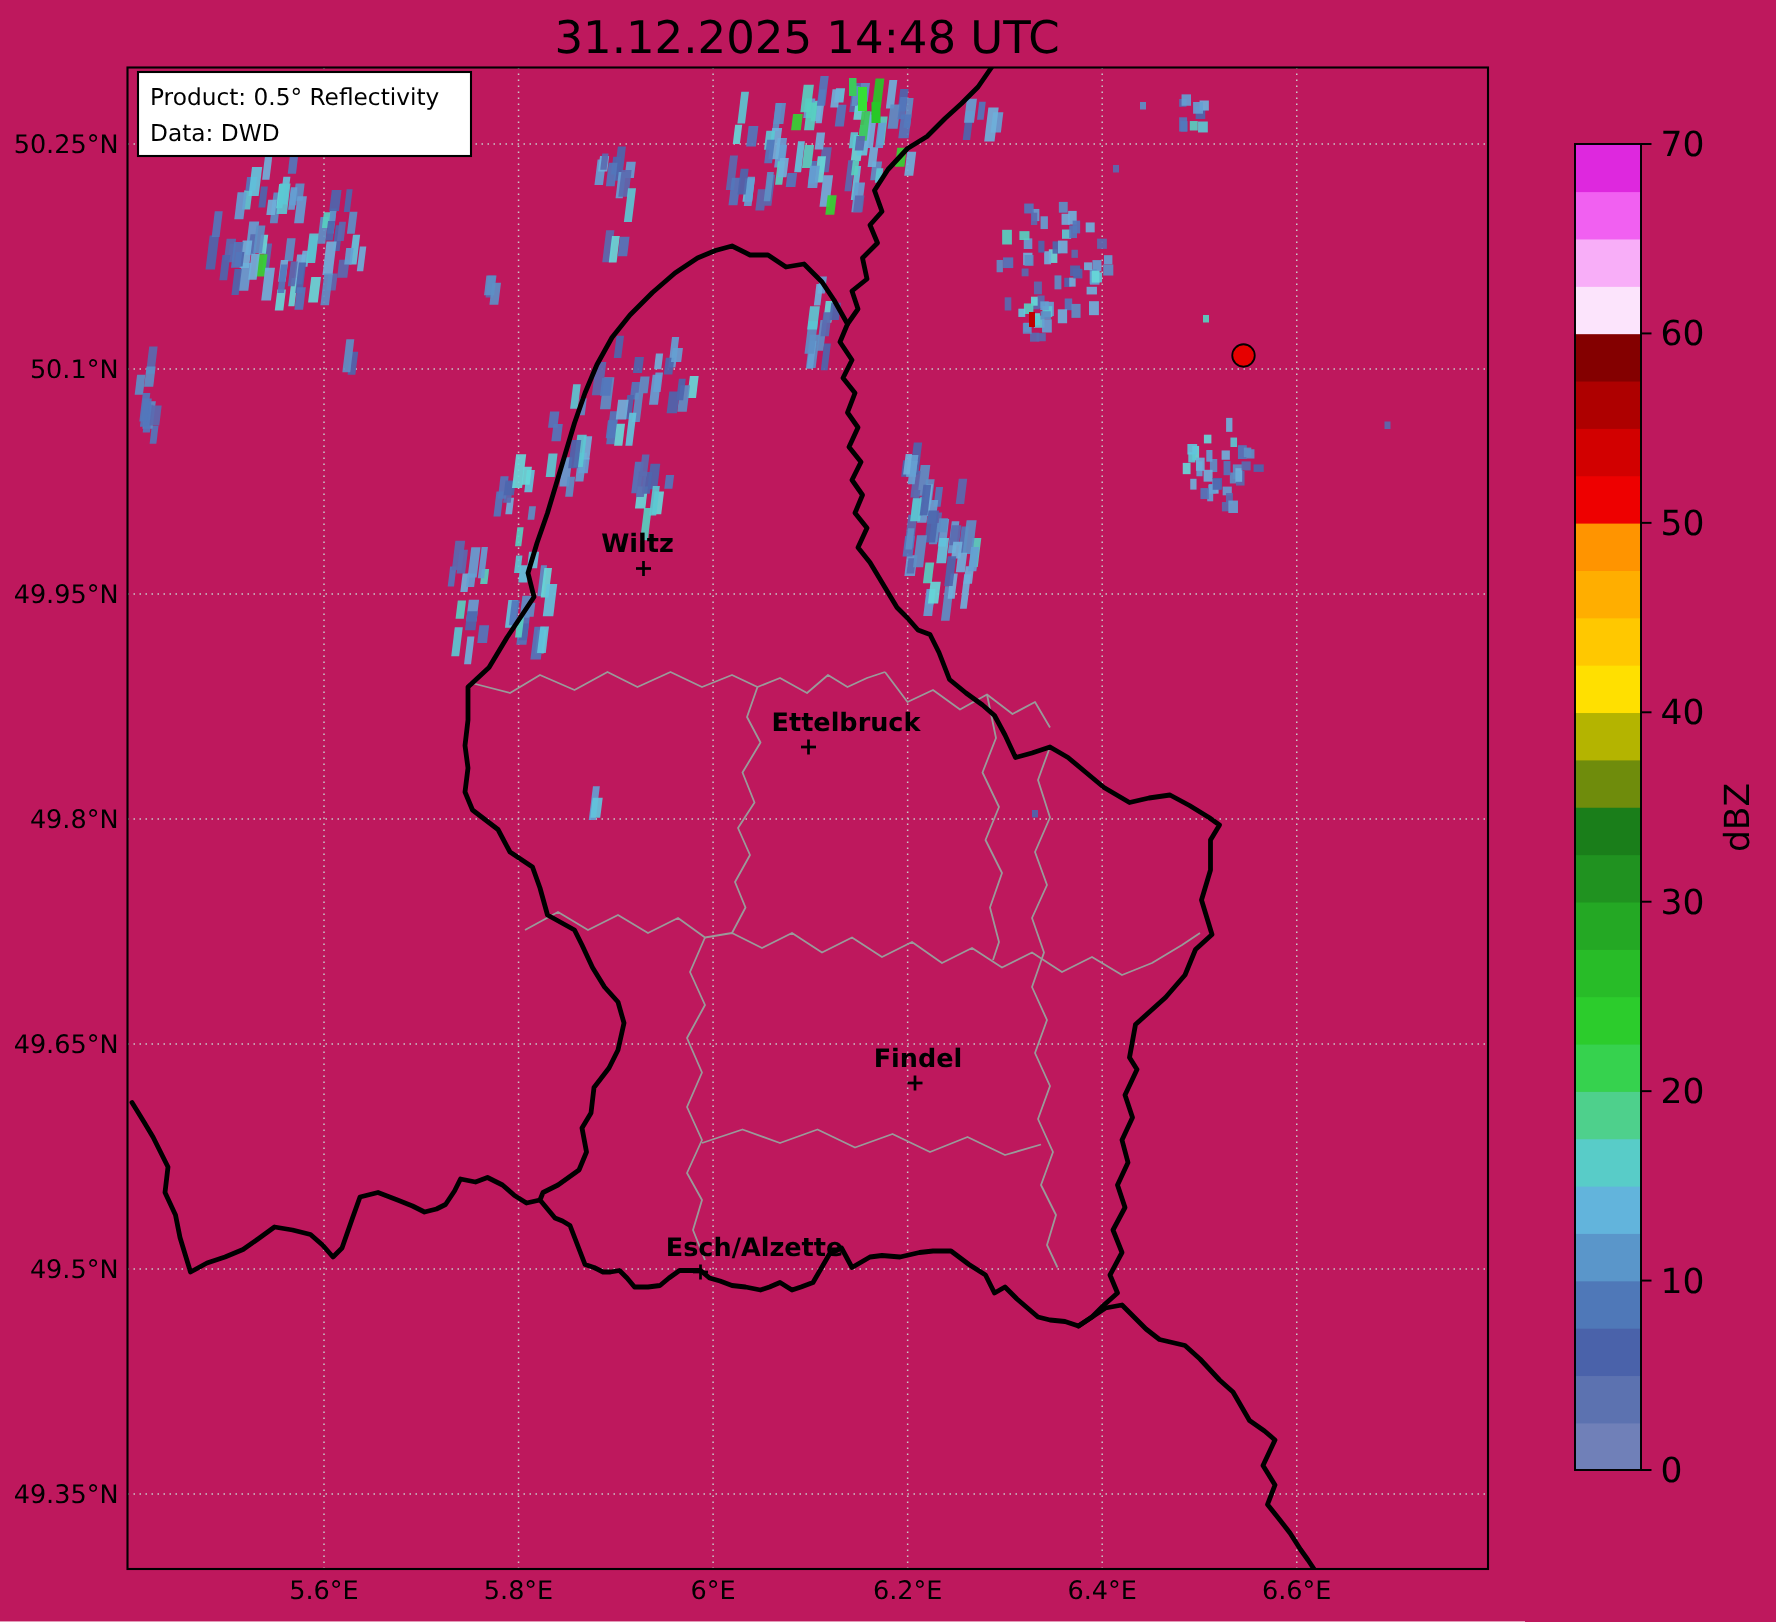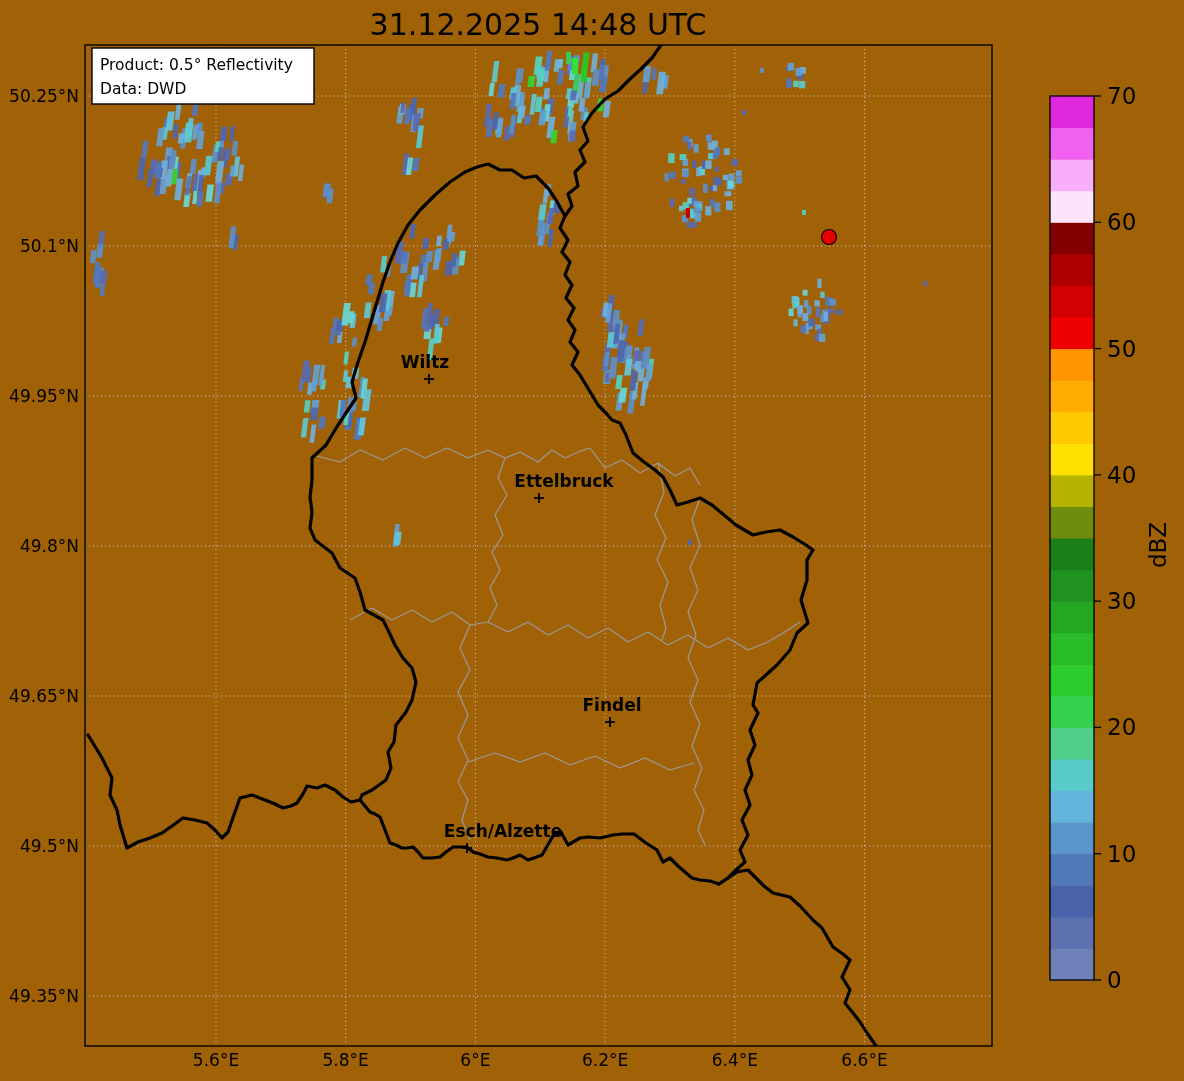--- a/index.html
+++ b/index.html
@@ -1,17 +1,17 @@
 <!DOCTYPE html>
 <html><head>
 <meta charset="utf-8">
 <style>
   html,body{margin:0;padding:0;background:#ffffff;}
   body{font-family:"DejaVu Sans","Liberation Sans",sans-serif;}
-  #fig{position:relative;width:1184px;height:1081px;background:#a16207;overflow:hidden;}
+  #fig{position:relative;width:1184px;height:1081px;background:#be185d;overflow:hidden;}
   svg text{font-family:"DejaVu Sans","Liberation Sans",sans-serif;fill:#000;}
   .title{font-size:30px;}
   .ticklabel{font-size:17px;}
   .cbticklabel{font-size:23px;}
   .cblabel{font-size:23px;}
   .citylabel{font-size:17px;font-weight:bold;}
   .legendtext{font-size:15.5px;}
 </style>
 </head>
 <body>

